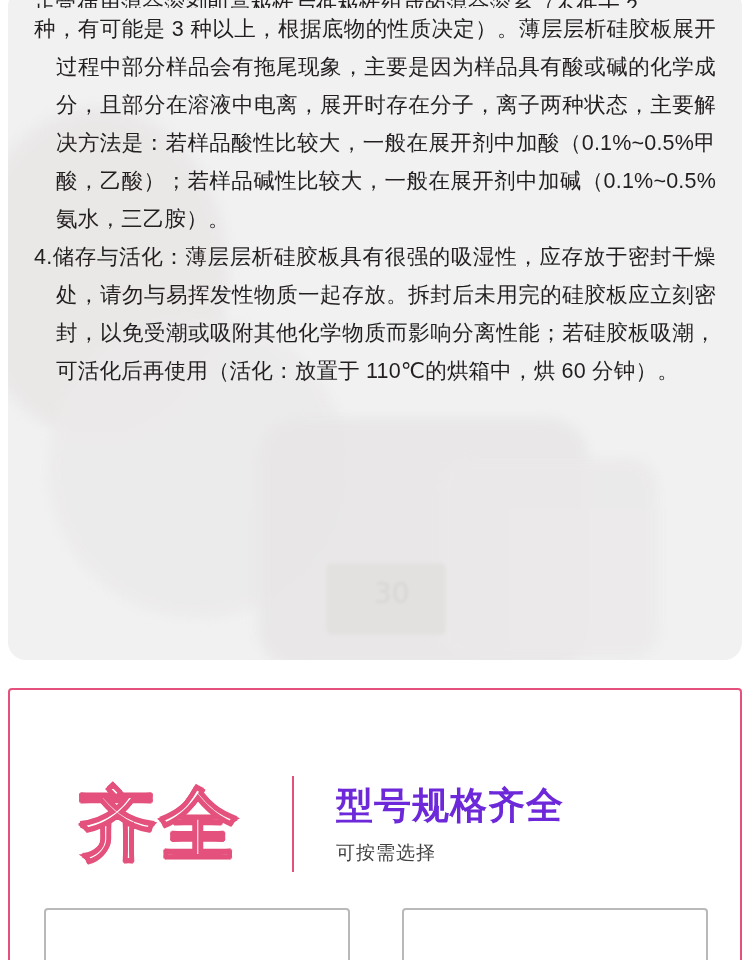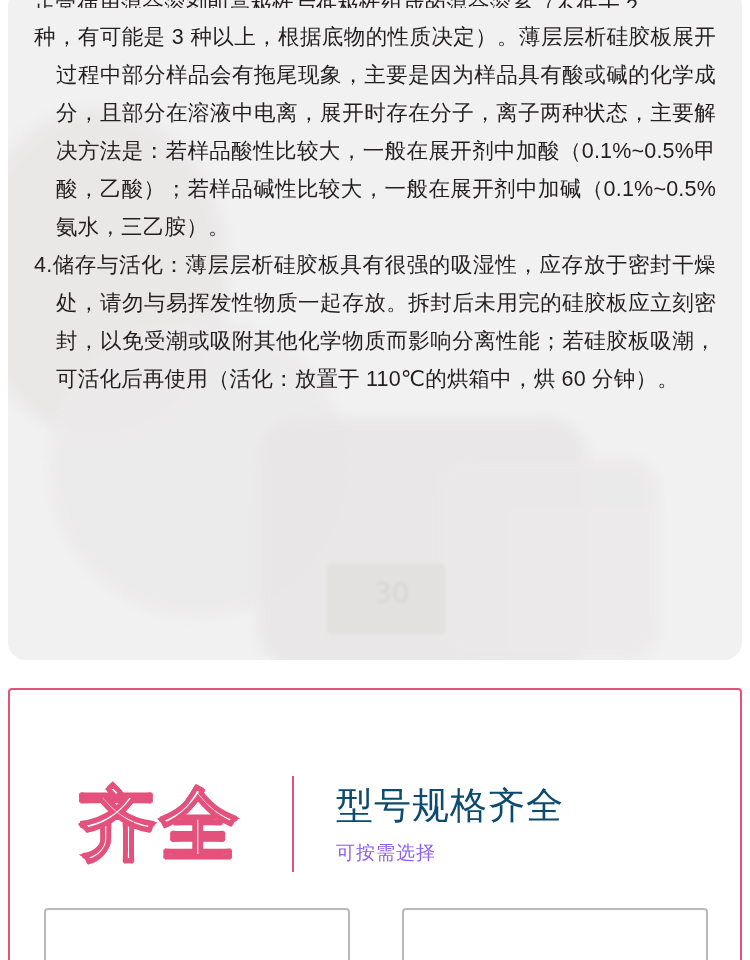--- a/index.html
+++ b/index.html
@@ -128,29 +128,29 @@
   }
   .divider-v {
     width: 2px;
     height: 96px;
     background: #e3517c;
     margin: 0 26px 0 34px;
   }
   .head-texts { display: flex; flex-direction: column; justify-content: center; }
   .head-title {
     font-size: 37px;
-    font-weight: normal;
-    color: #0c4a6e;
+    font-weight: bold;
+    color: #6d28d9;
     letter-spacing: 1px;
     line-height: 48px;
   }
   .head-sub {
     margin-top: 10px;
     font-size: 19px;
-    color: #8b5cf6;
+    color: #404040;
     letter-spacing: 1px;
   }
 
   .spec-boxes {
     position: absolute;
     left: 34px;
     top: 218px;
     width: 664px;
     display: flex;
     gap: 52px;
@@ -174,21 +174,21 @@
   <div class="ghost g4"></div>
   <div class="ghost-plate">
     <span class="lbl">30</span>
   </div>
 
   <div class="card-inner">
     <p class="para para-top">
       <span class="clip-line">正常使用混合溶剂即高极性与低极性组成的混合溶系（不低于 2</span>
     </p>
 
-    <p class="para hang" style="margin-top:10px;">种，有可能是 3 种以上，根据底物的性质决定）。薄层层析硅胶板展开过程中部分样品会有拖尾现象，主要是因为样品具有酸或碱的化学成分，且部分在溶液中电离，展开时存在分子，离子两种状态，主要解决方法是：若样品酸性比较大，一般在展开剂中加酸（0.1%~0.5%甲酸，乙酸）；若样品碱性比较大，一般在展开剂中加碱（0.1%~0.5%氨水，三乙胺）。</p>
+    <p class="para hang" style="margin-top:2px;">种，有可能是 3 种以上，根据底物的性质决定）。薄层层析硅胶板展开过程中部分样品会有拖尾现象，主要是因为样品具有酸或碱的化学成分，且部分在溶液中电离，展开时存在分子，离子两种状态，主要解决方法是：若样品酸性比较大，一般在展开剂中加酸（0.1%~0.5%甲酸，乙酸）；若样品碱性比较大，一般在展开剂中加碱（0.1%~0.5%氨水，三乙胺）。</p>
 
 
     <p class="para hang blk">4.储存与活化：薄层层析硅胶板具有很强的吸湿性，应存放于密封干燥处，请勿与易挥发性物质一起存放。拆封后未用完的硅胶板应立刻密封，以免受潮或吸附其他化学物质而影响分离性能；若硅胶板吸潮，可活化后再使用（活化：放置于 110℃的烘箱中，烘 60 分钟）。</p>
   </div>
 </div>
 
 <div class="promo">
   <div class="promo-head">
     <div class="big-outline">齐全</div>
     <div class="divider-v"></div>

